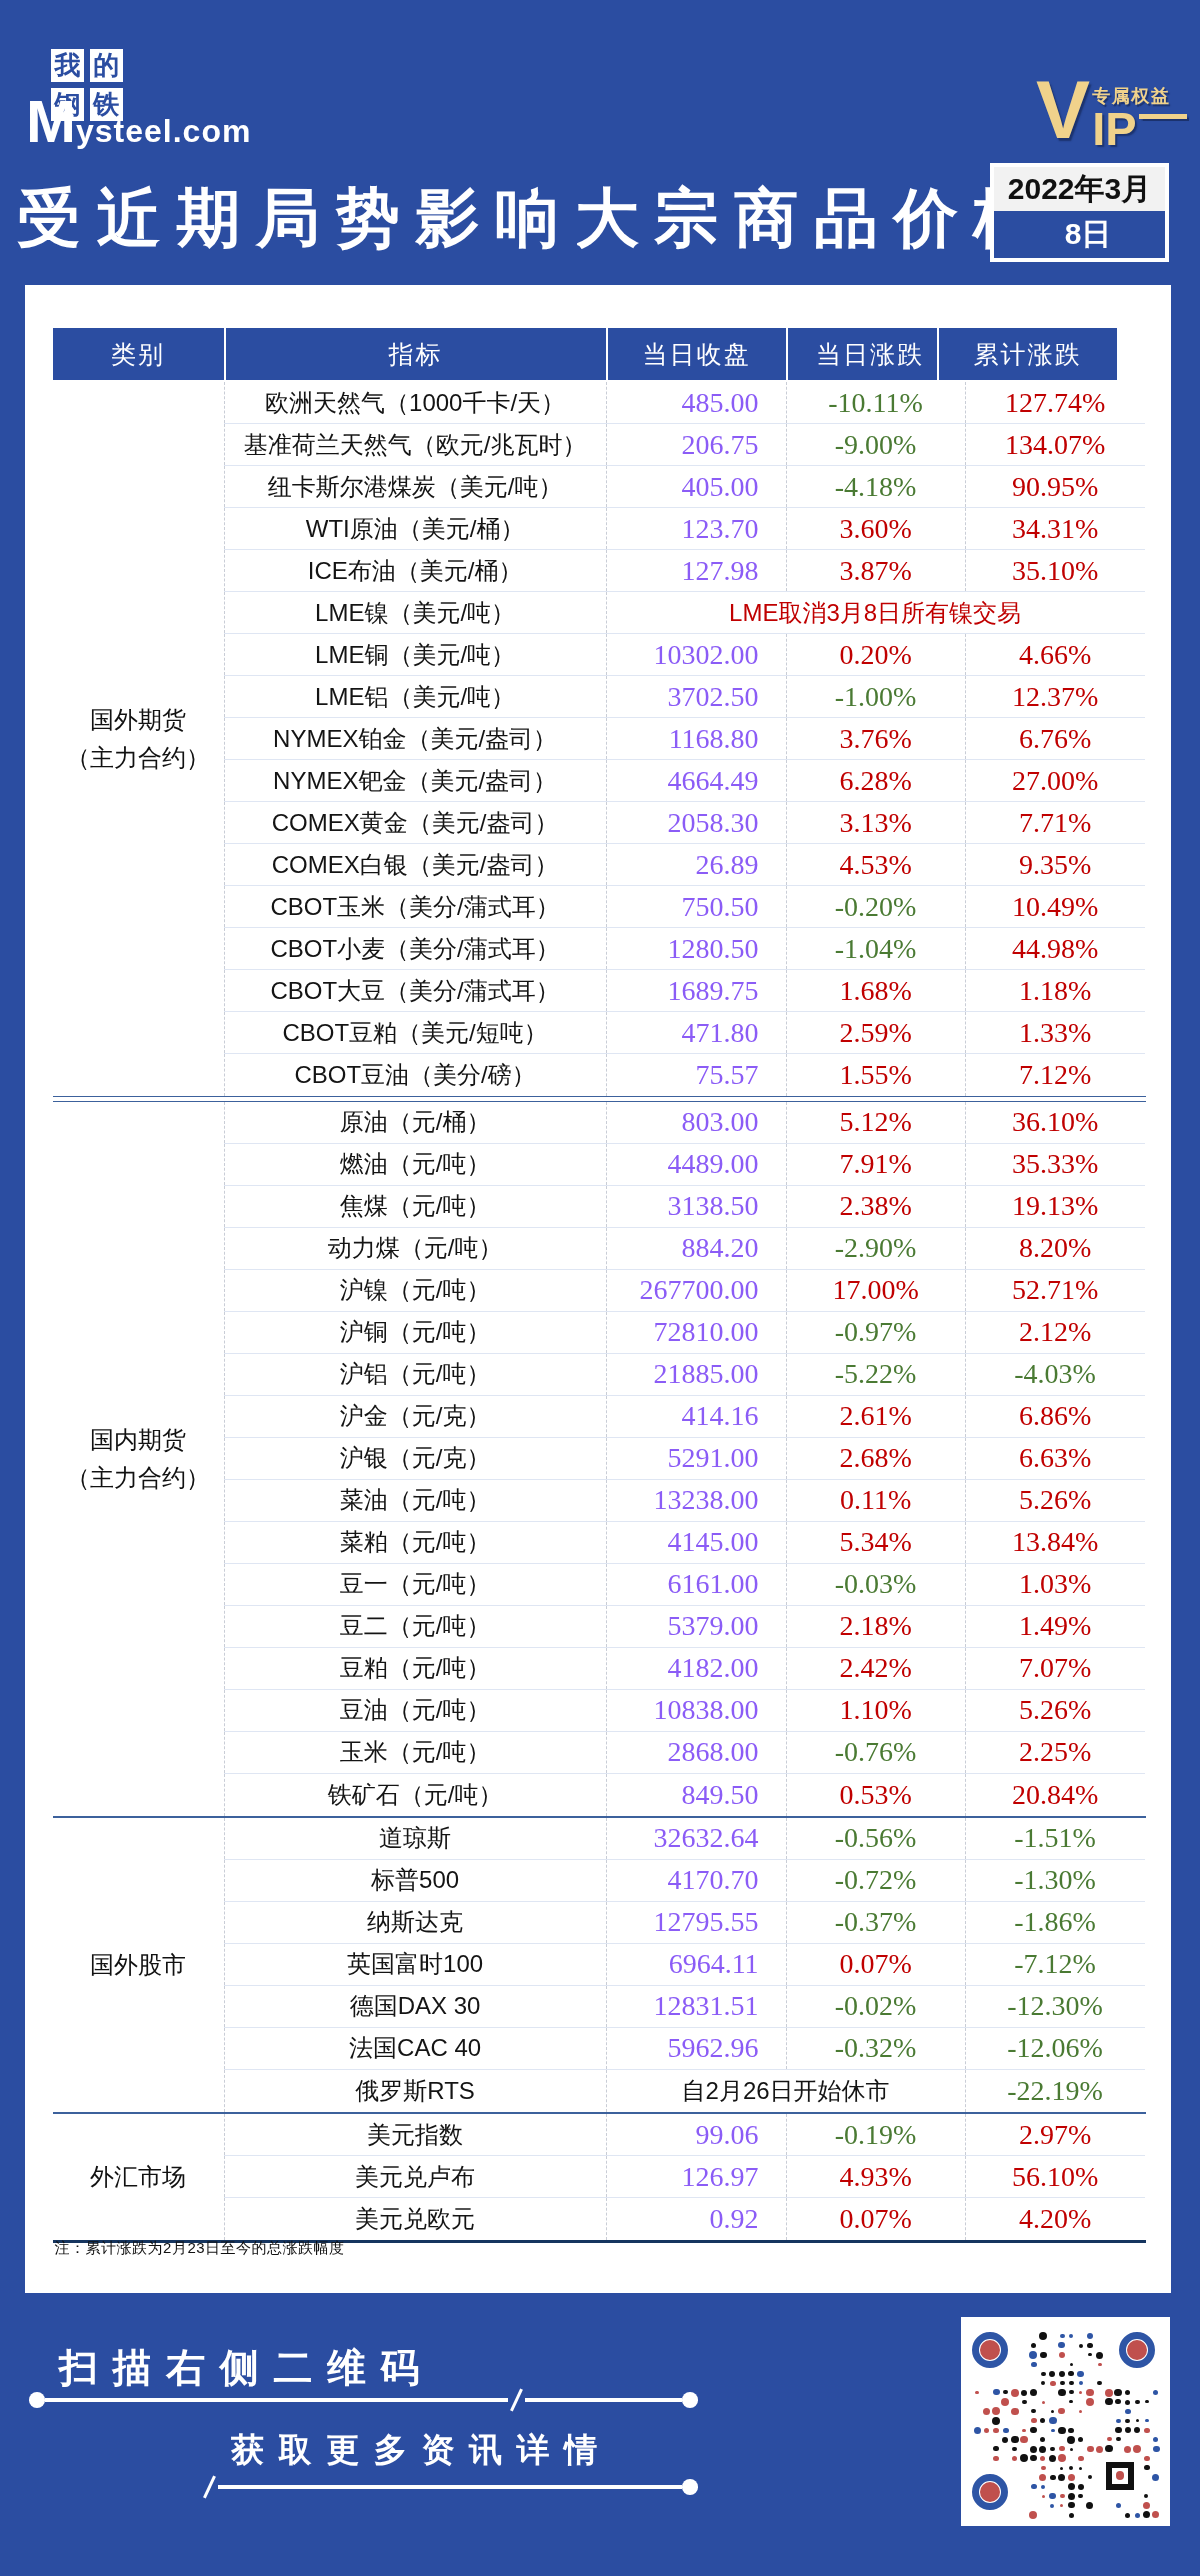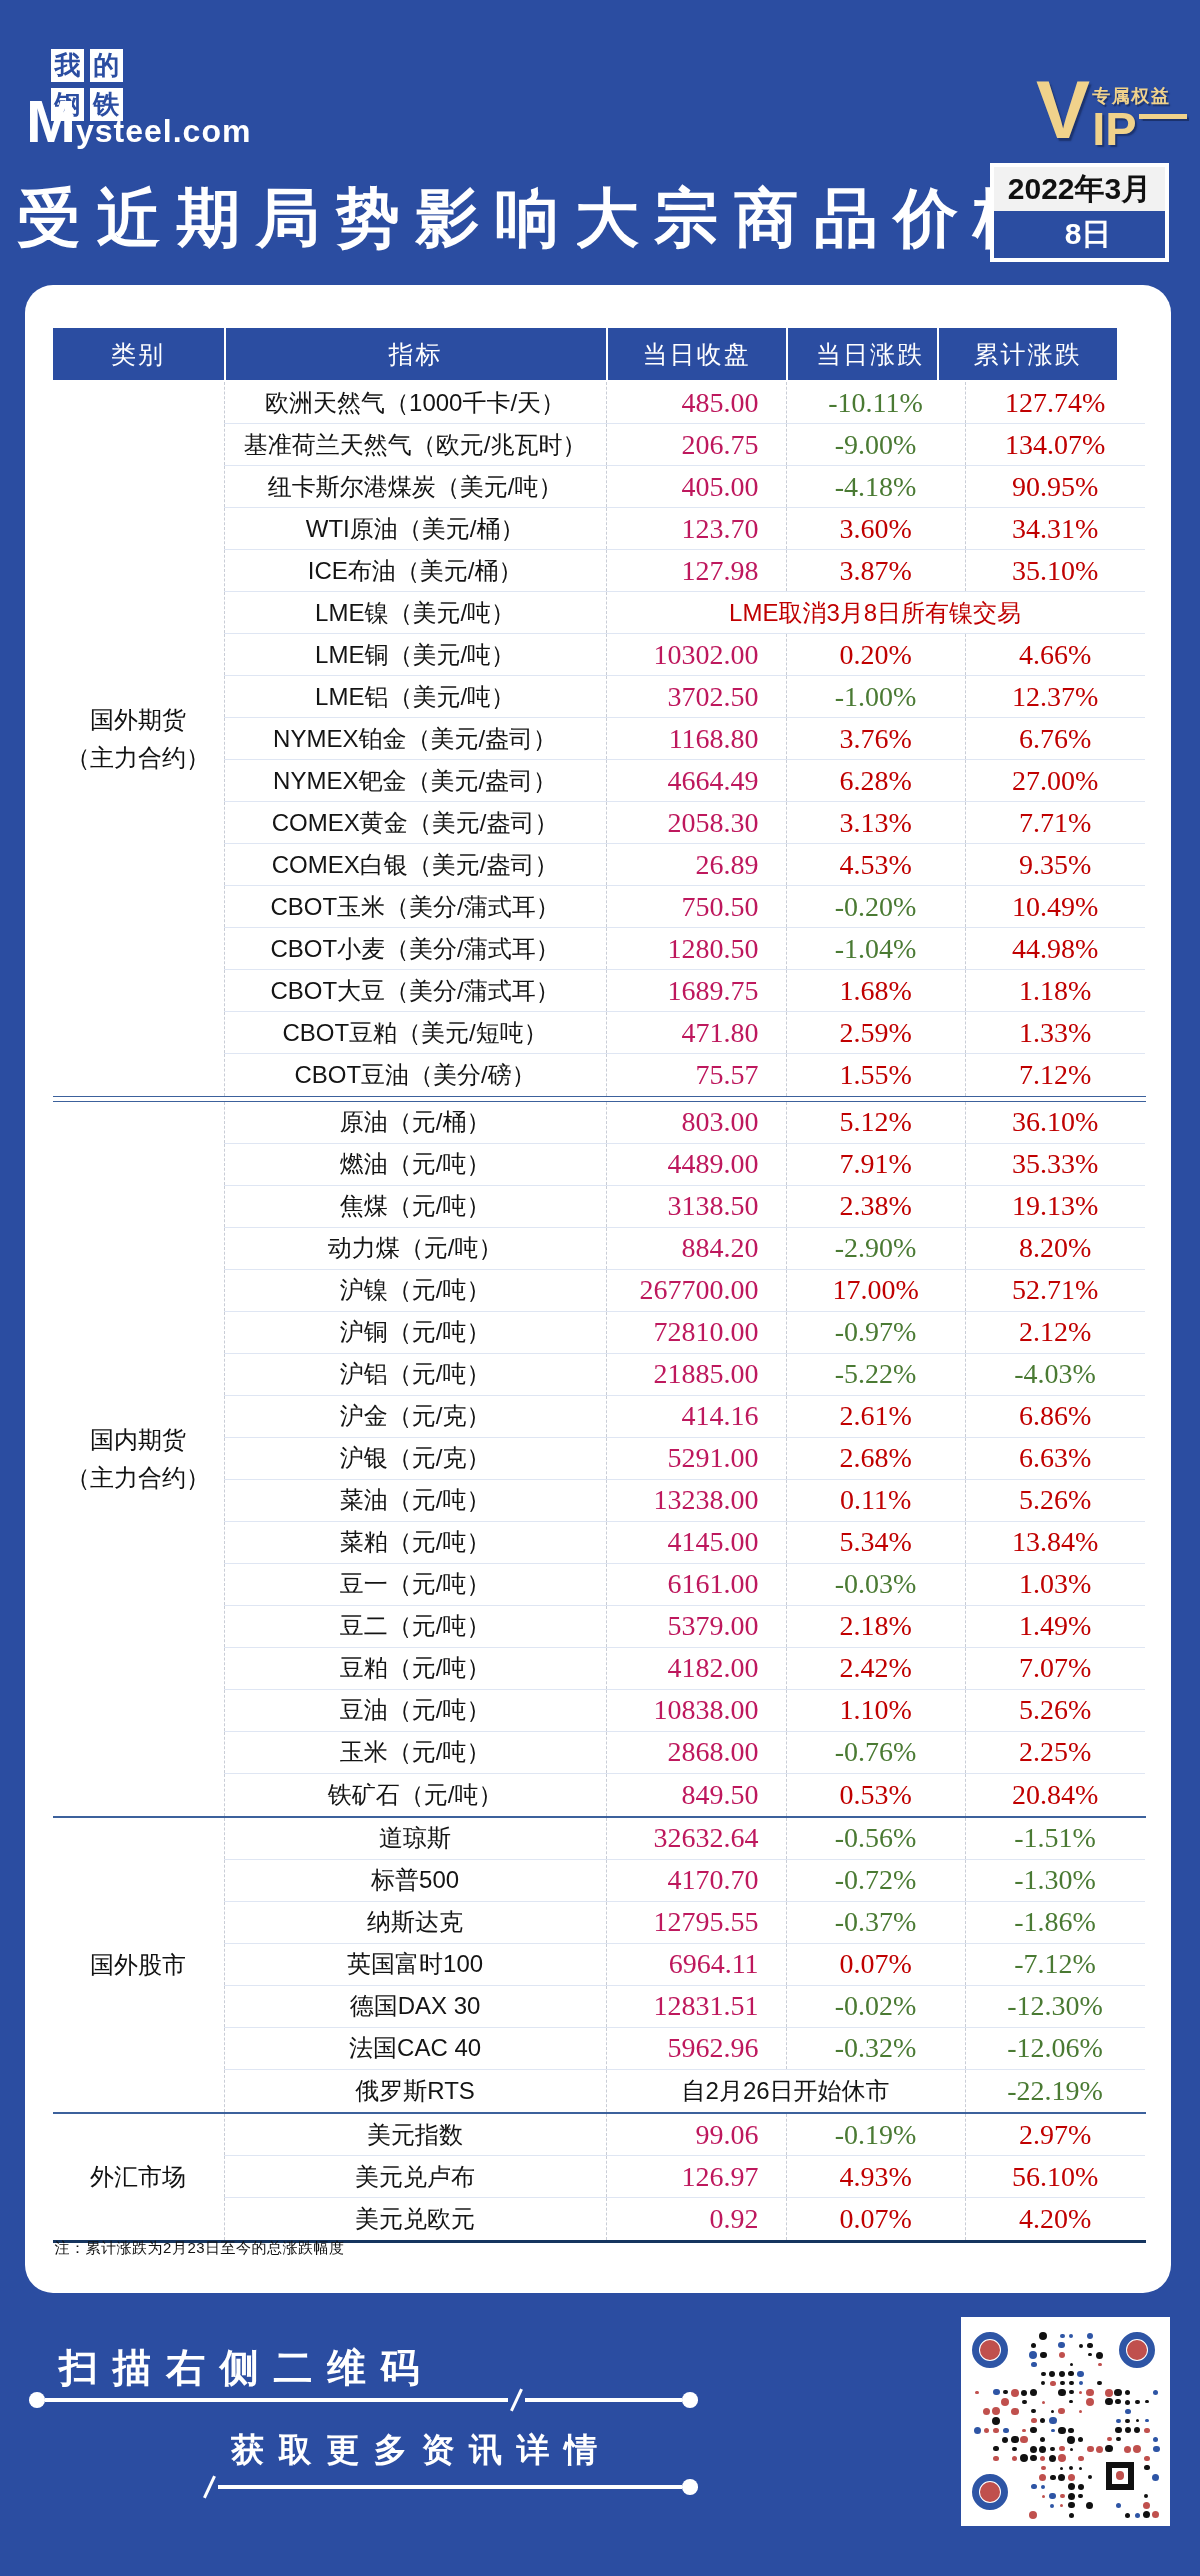--- a/index.html
+++ b/index.html
@@ -44,21 +44,21 @@
   }
   .date-month {
     height:44px; background:#f2f2f2; color:#111;
     font-size:30px; font-weight:700; text-align:center; line-height:44px;
   }
   .date-day {
     height:46px; background:#2b4da1; color:#fff;
     font-size:30px; font-weight:700; text-align:center; line-height:46px;padding-left:17px;
   }
   
-  .panel { position:absolute; left:24.6px; top:285px; width:1146px; height:2008px; background:#fff;border-radius:28px; }
+  .panel { position:absolute; left:24.6px; top:285px; width:1146px; height:2008px; background:#fff; }
   .table { position:absolute; left:28px; top:43px; width:1093px; }
   .thead { display:flex; height:52px; }
   .thead .hcell {
     background:#2b4da1; color:#fff; font-size:25px; letter-spacing:2.1px;
     display:flex; align-items:center; justify-content:center;
   }
   .thead .hcell + .hcell { border-left:2.6px solid #fff; }
   .h-cat { width:171px; } .h-ind { width:382px; } .h-close { width:180px; }
   .h-daily { width:151px;padding-left:16px; } .h-cum { width:180px; }
   .tbody { margin-top:2.1px; }
@@ -72,21 +72,21 @@
   .t-row.last { border-bottom:none; }
   .t-row > div {
     border-left:1px dashed #c9cdd6; height:100%;
     display:flex; align-items:center; justify-content:center;
   }
   .c-ind  { width:382px; font-size:24px; color:#141414; }
   .c-close{ width:180px; justify-content:flex-end !important; padding-right:27px; }
   .c-daily{ width:179px; }
   .c-cum  { width:180px; }
   .num { font-family:"Liberation Serif","DejaVu Serif",serif; font-size:28px; }
-  .c-close .num { color:#be185d; }
+  .c-close .num { color:#8b5cf6; }
   .up   { color:#c00000; }
   .down { color:#4a7a33; }
   .neutral { color:#141414; }
   .c-span2 { width:359px; font-size:24px; }
   .c-span3 { width:538px; font-size:24px; }
   .div-double { height:5.8px; border-top:1.6px solid #3c619c; border-bottom:1.6px solid #3c619c; }
   .div-single { height:2.1px; background:#3c619c; }
   .bottom-line { height:3.1px; background:#16355f; }
   .note { position:absolute; left:30px; top:1954px; font-size:15px; color:#111; letter-spacing:0.5px; }
   

